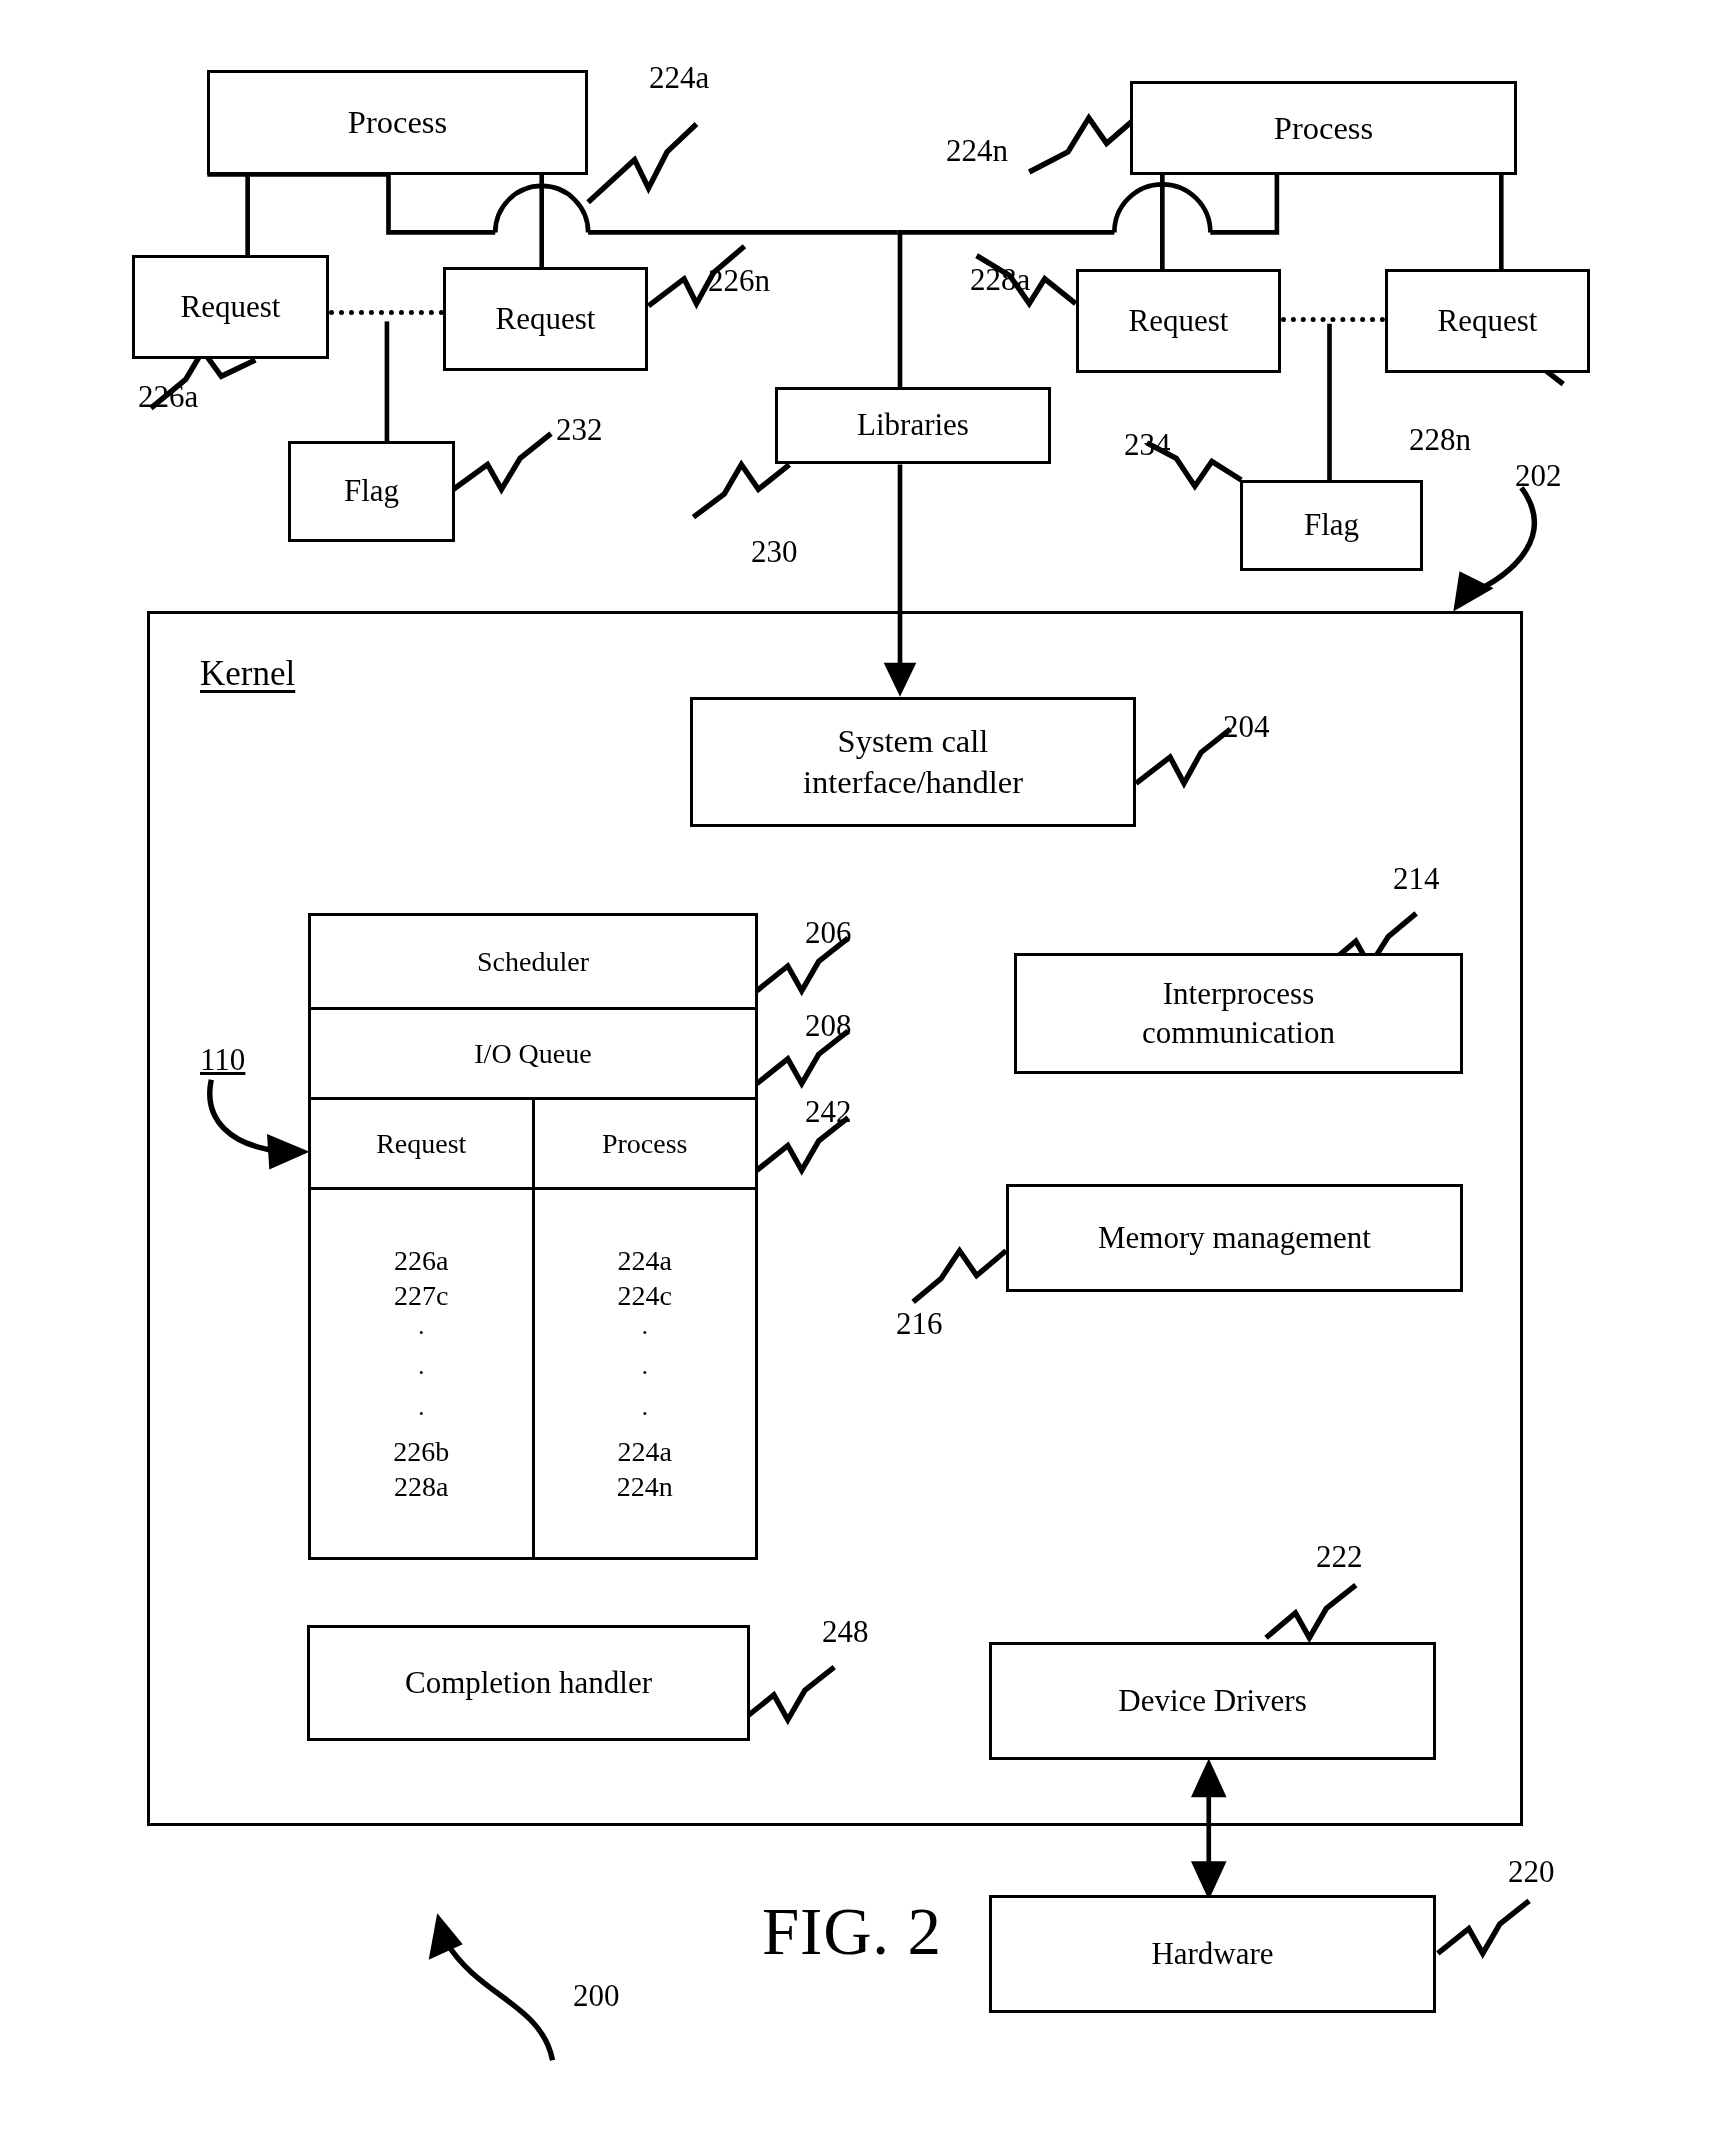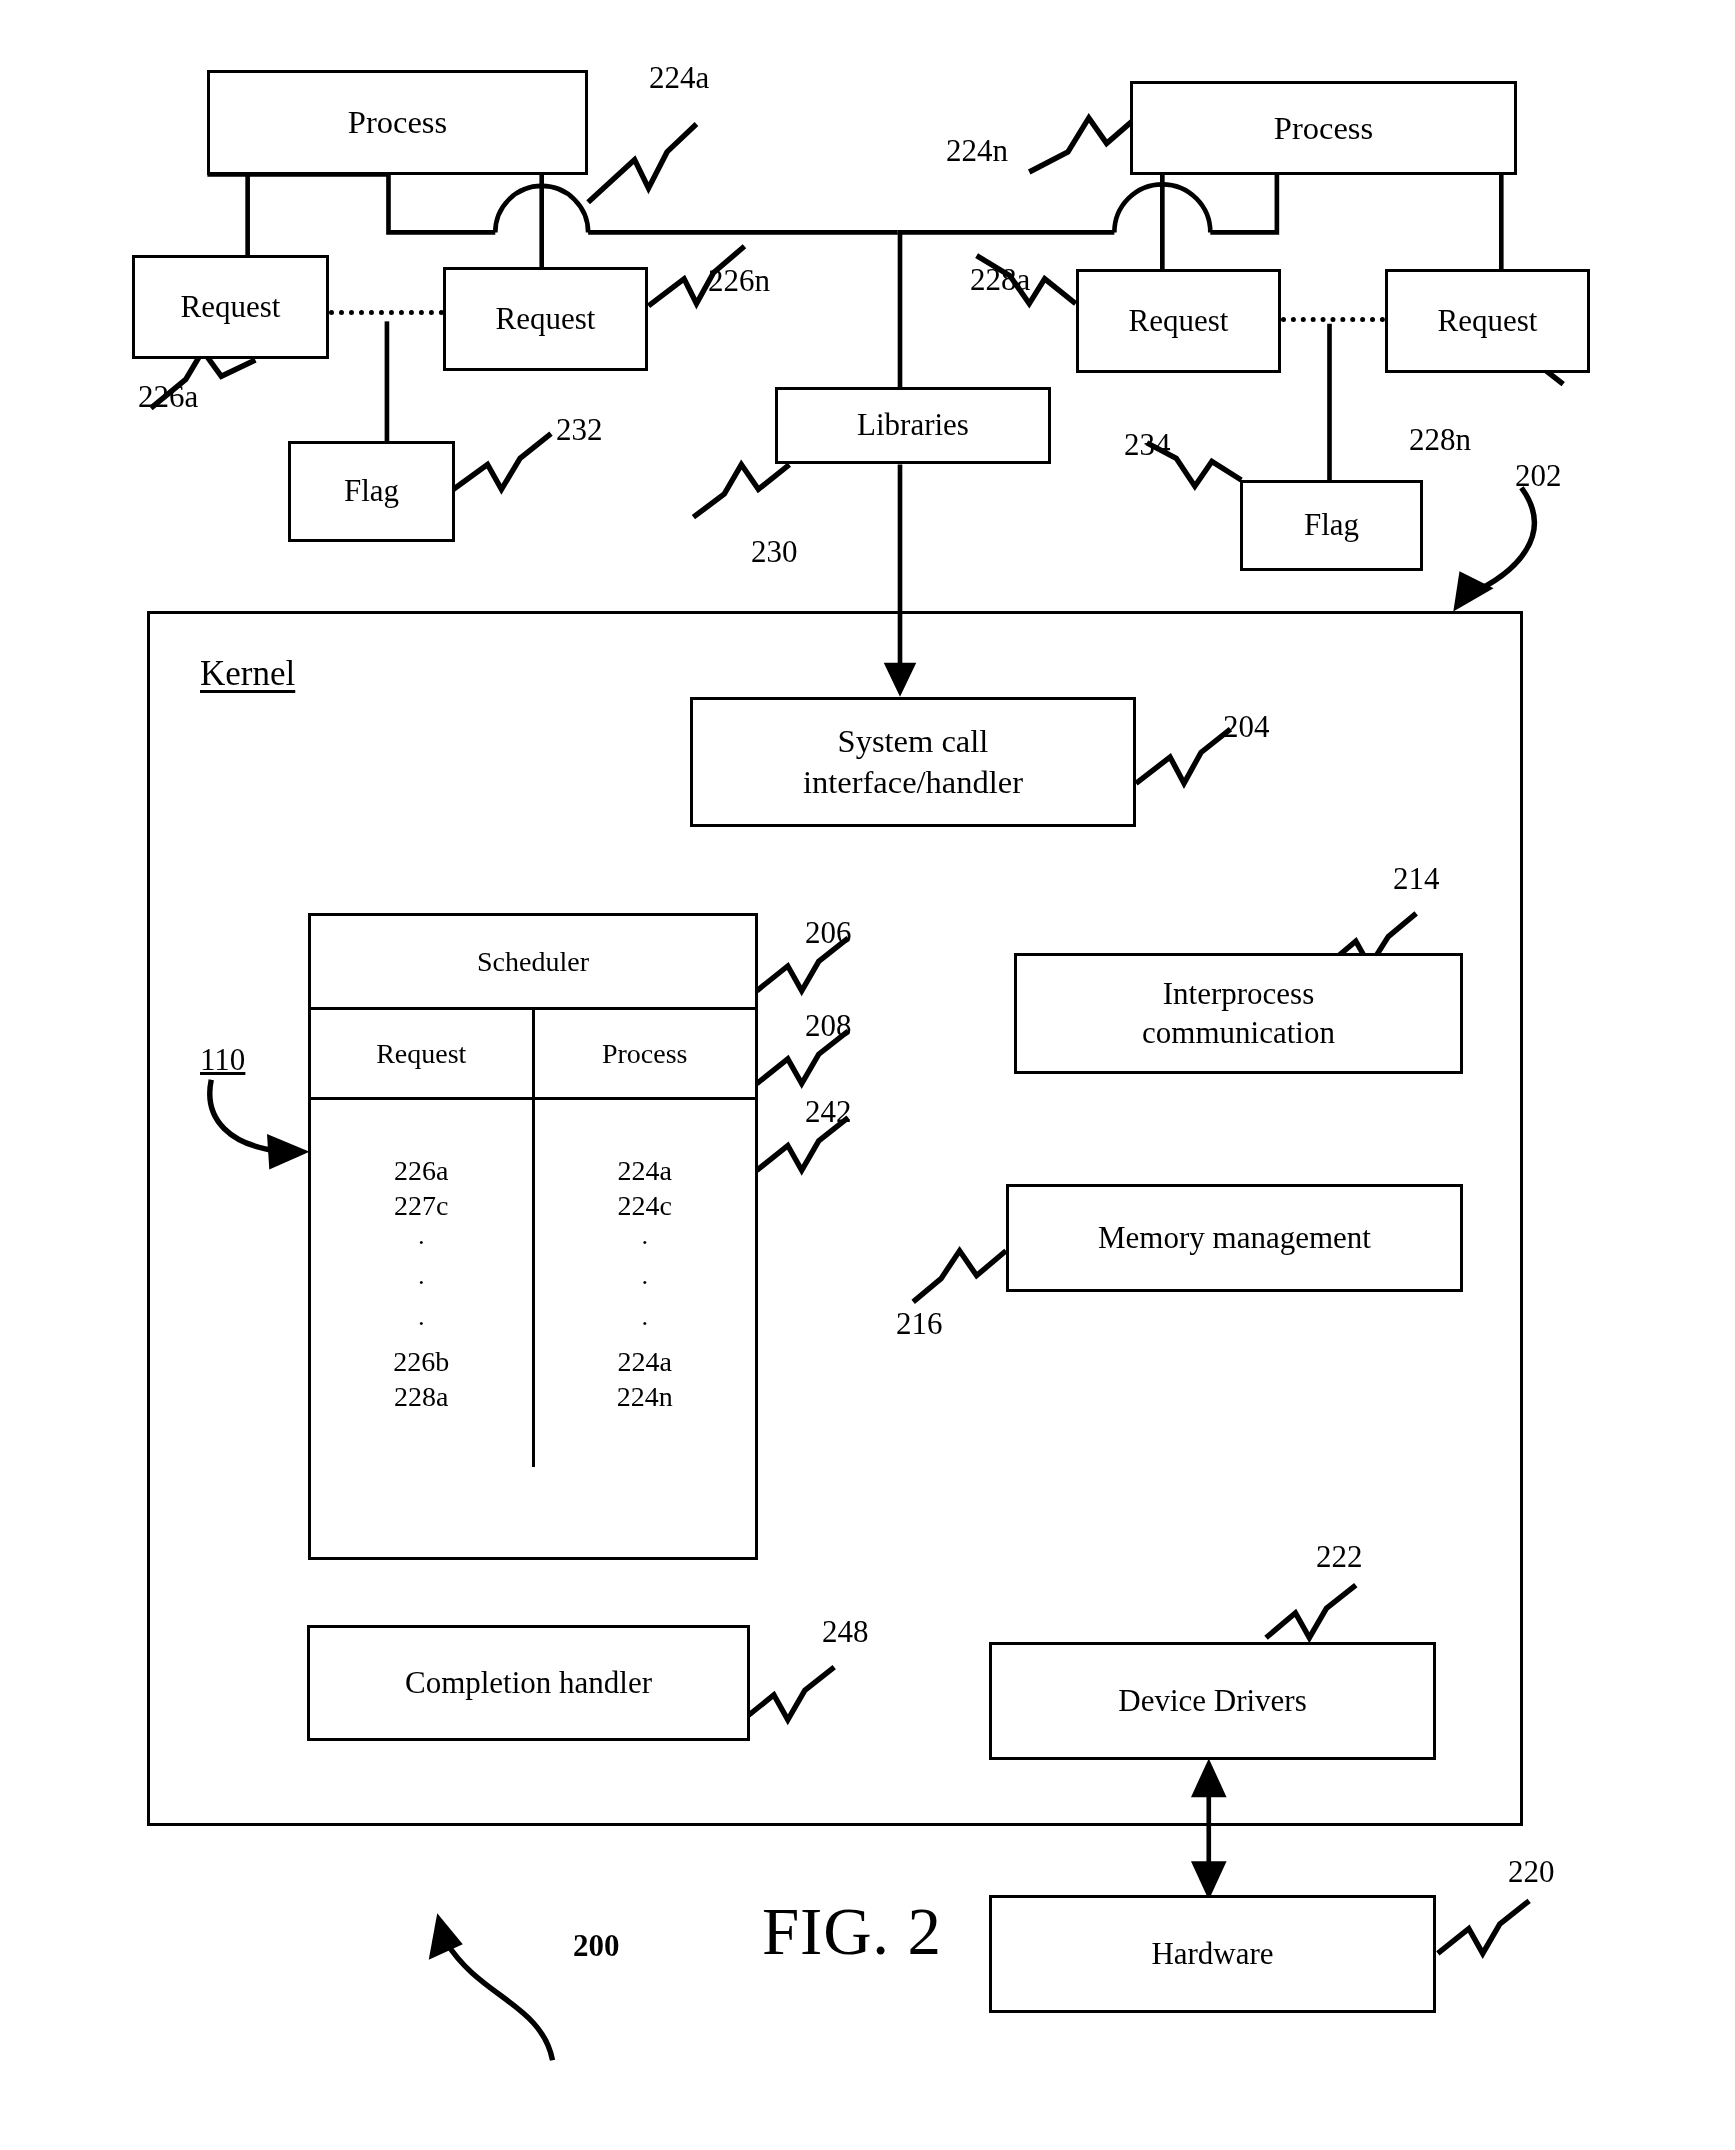--- a/index.html
+++ b/index.html
@@ -181,20 +181,25 @@
     <span>
       <span class="ln">System call</span>
       <span class="ln">interface/handler</span>
     </span>
   </div>
 
   <div id="queue-table" style="left:308px;top:913px;width:450px;height:647px;">
     <div class="qrow" style="height:94px;">
       <div class="qcell">
         <span class="ln">Scheduler</span>
+      </div>
+    </div>
+    <div class="qrow" style="height:90px;">
+      <div class="qcell">
+        <span class="ln">I/O Queue</span>
       </div>
     </div>
     <div class="qrow" style="height:90px;">
       <div class="qcell divider">
         <span class="ln">Request</span>
       </div>
       <div class="qcell">
         <span class="ln">Process</span>
       </div>
     </div>
@@ -258,16 +263,16 @@
   <div class="ref" style="left:1223px;top:709px;">204</div>
   <div class="ref" style="left:805px;top:915px;">206</div>
   <div class="ref" style="left:805px;top:1008px;">208</div>
   <div class="ref" style="left:805px;top:1094px;">242</div>
   <div class="ref" style="left:200px;top:1042px;text-decoration:underline;">110</div>
   <div class="ref" style="left:1393px;top:861px;">214</div>
   <div class="ref" style="left:896px;top:1306px;">216</div>
   <div class="ref" style="left:822px;top:1614px;">248</div>
   <div class="ref" style="left:1316px;top:1539px;">222</div>
   <div class="ref" style="left:1508px;top:1854px;">220</div>
-  <div class="ref" style="left:573px;top:1928px;font-weight:bold;">200</div>
+  <div class="ref" style="left:573px;top:1978px;">200</div>
 
 </div>
 
 
 </body></html>

